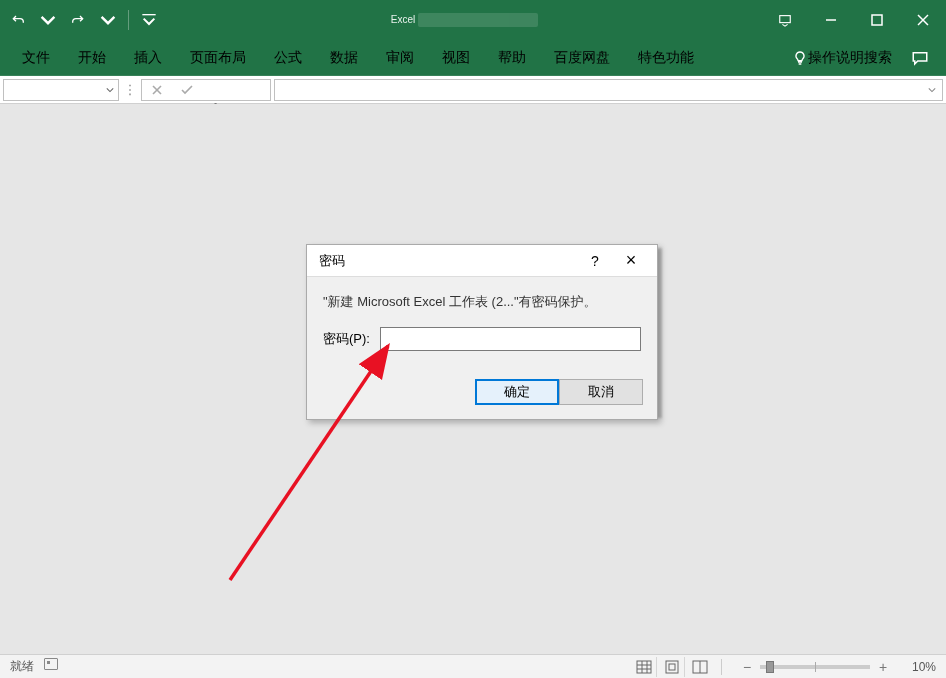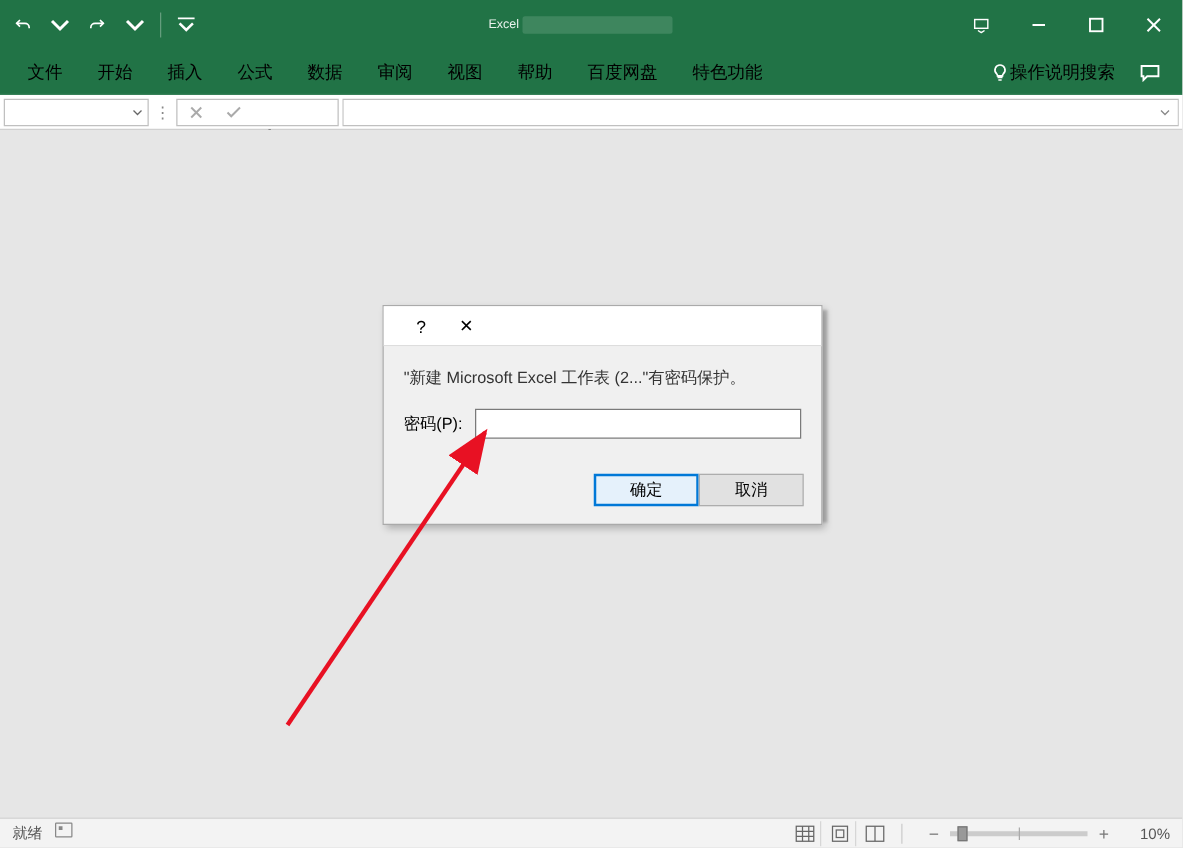--- a/index.html
+++ b/index.html
@@ -139,20 +139,23 @@
   <div class="tab">
       <span>文件</span>
     </div>
   <div class="tab">
       <span>开始</span>
     </div>
   <div class="tab">
       <span>插入</span>
     </div>
   <div class="tab">
+      <span>页面布局</span>
+    </div>
+  <div class="tab">
       <span>公式</span>
     </div>
   <div class="tab">
       <span>数据</span>
     </div>
   <div class="tab">
       <span>审阅</span>
     </div>
   <div class="tab">
       <span>视图</span>
@@ -211,20 +214,21 @@
         <path d="M1 3l4 4 4-4" stroke="#888" stroke-width="1.3" fill="none"></path>
       </svg>
   </div>
 </div>
 
 <div class="workspace"></div>
 
 <div class="dialog-shadow"></div>
 <div class="dialog">
   <div class="dlg-title-bar">
+    <span class="dlg-title">密码</span>
     <div class="dlg-tbtn">
         <span>?</span>
       </div>
     <div class="dlg-tbtn">
         <span style="font-size:18px">×</span>
       </div>
   </div>
   <div class="dlg-body">
     <div class="dlg-msg">"新建 Microsoft Excel 工作表 (2..."有密码保护。</div>
     <div class="dlg-row">

